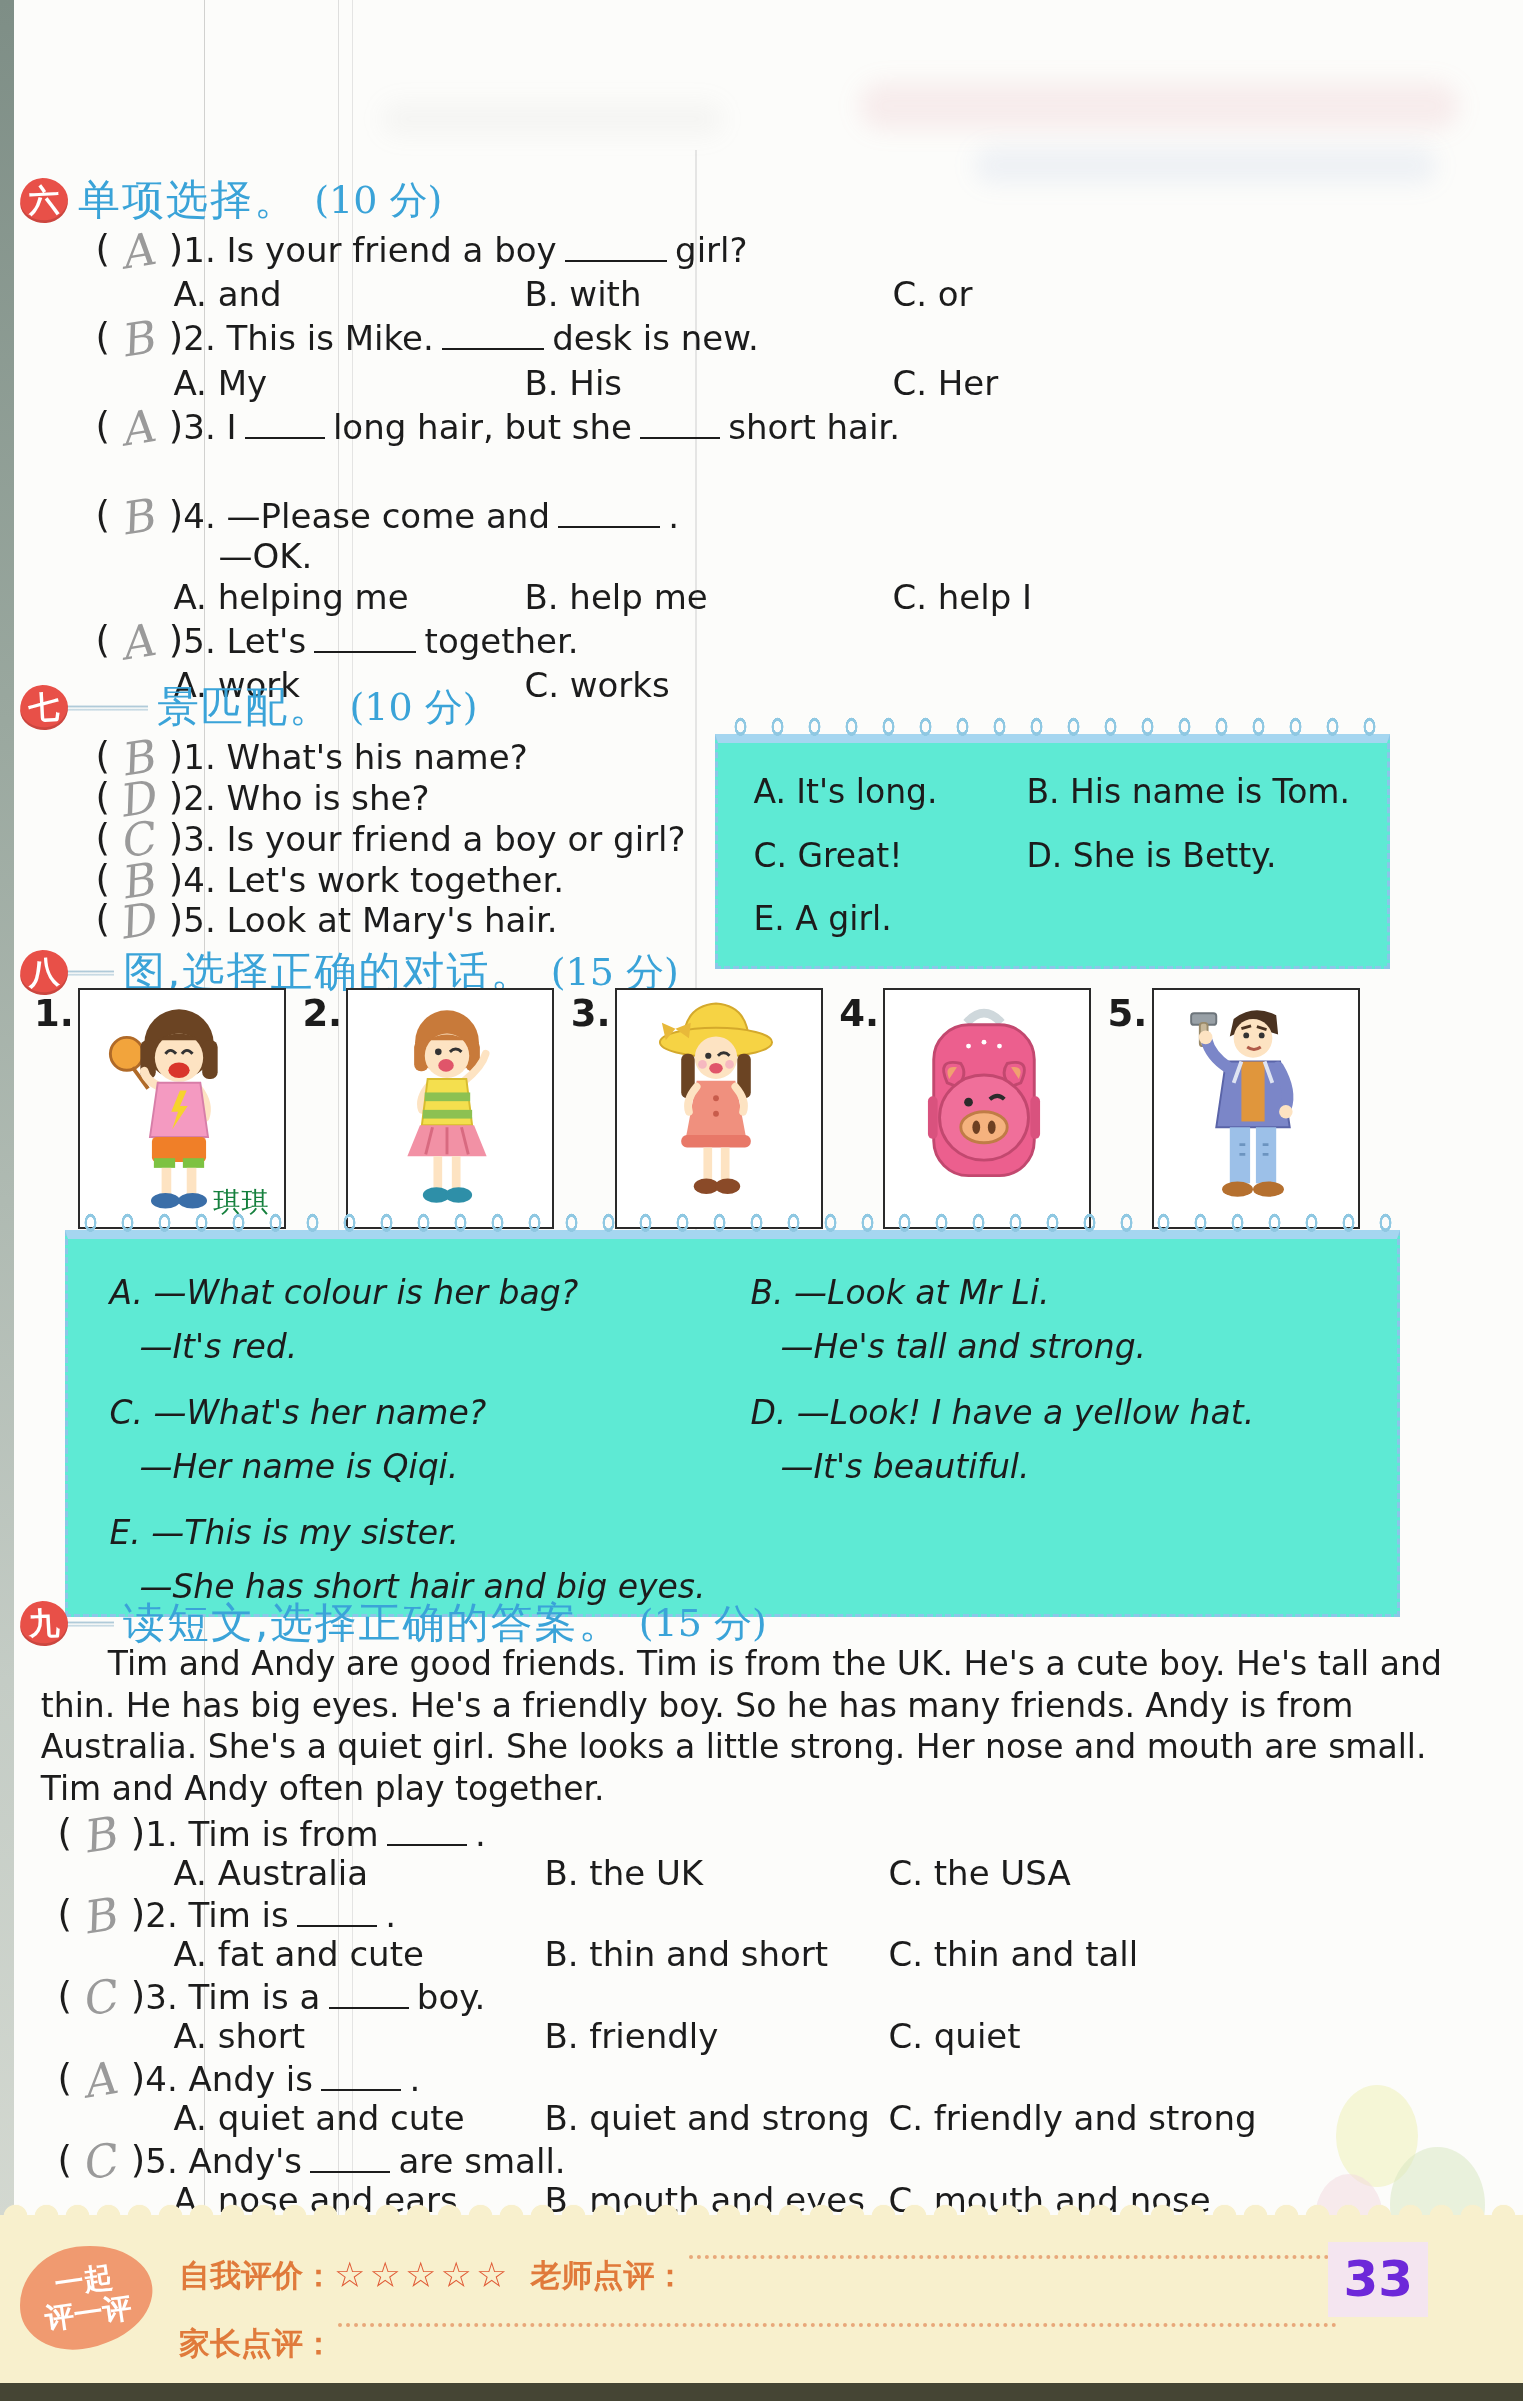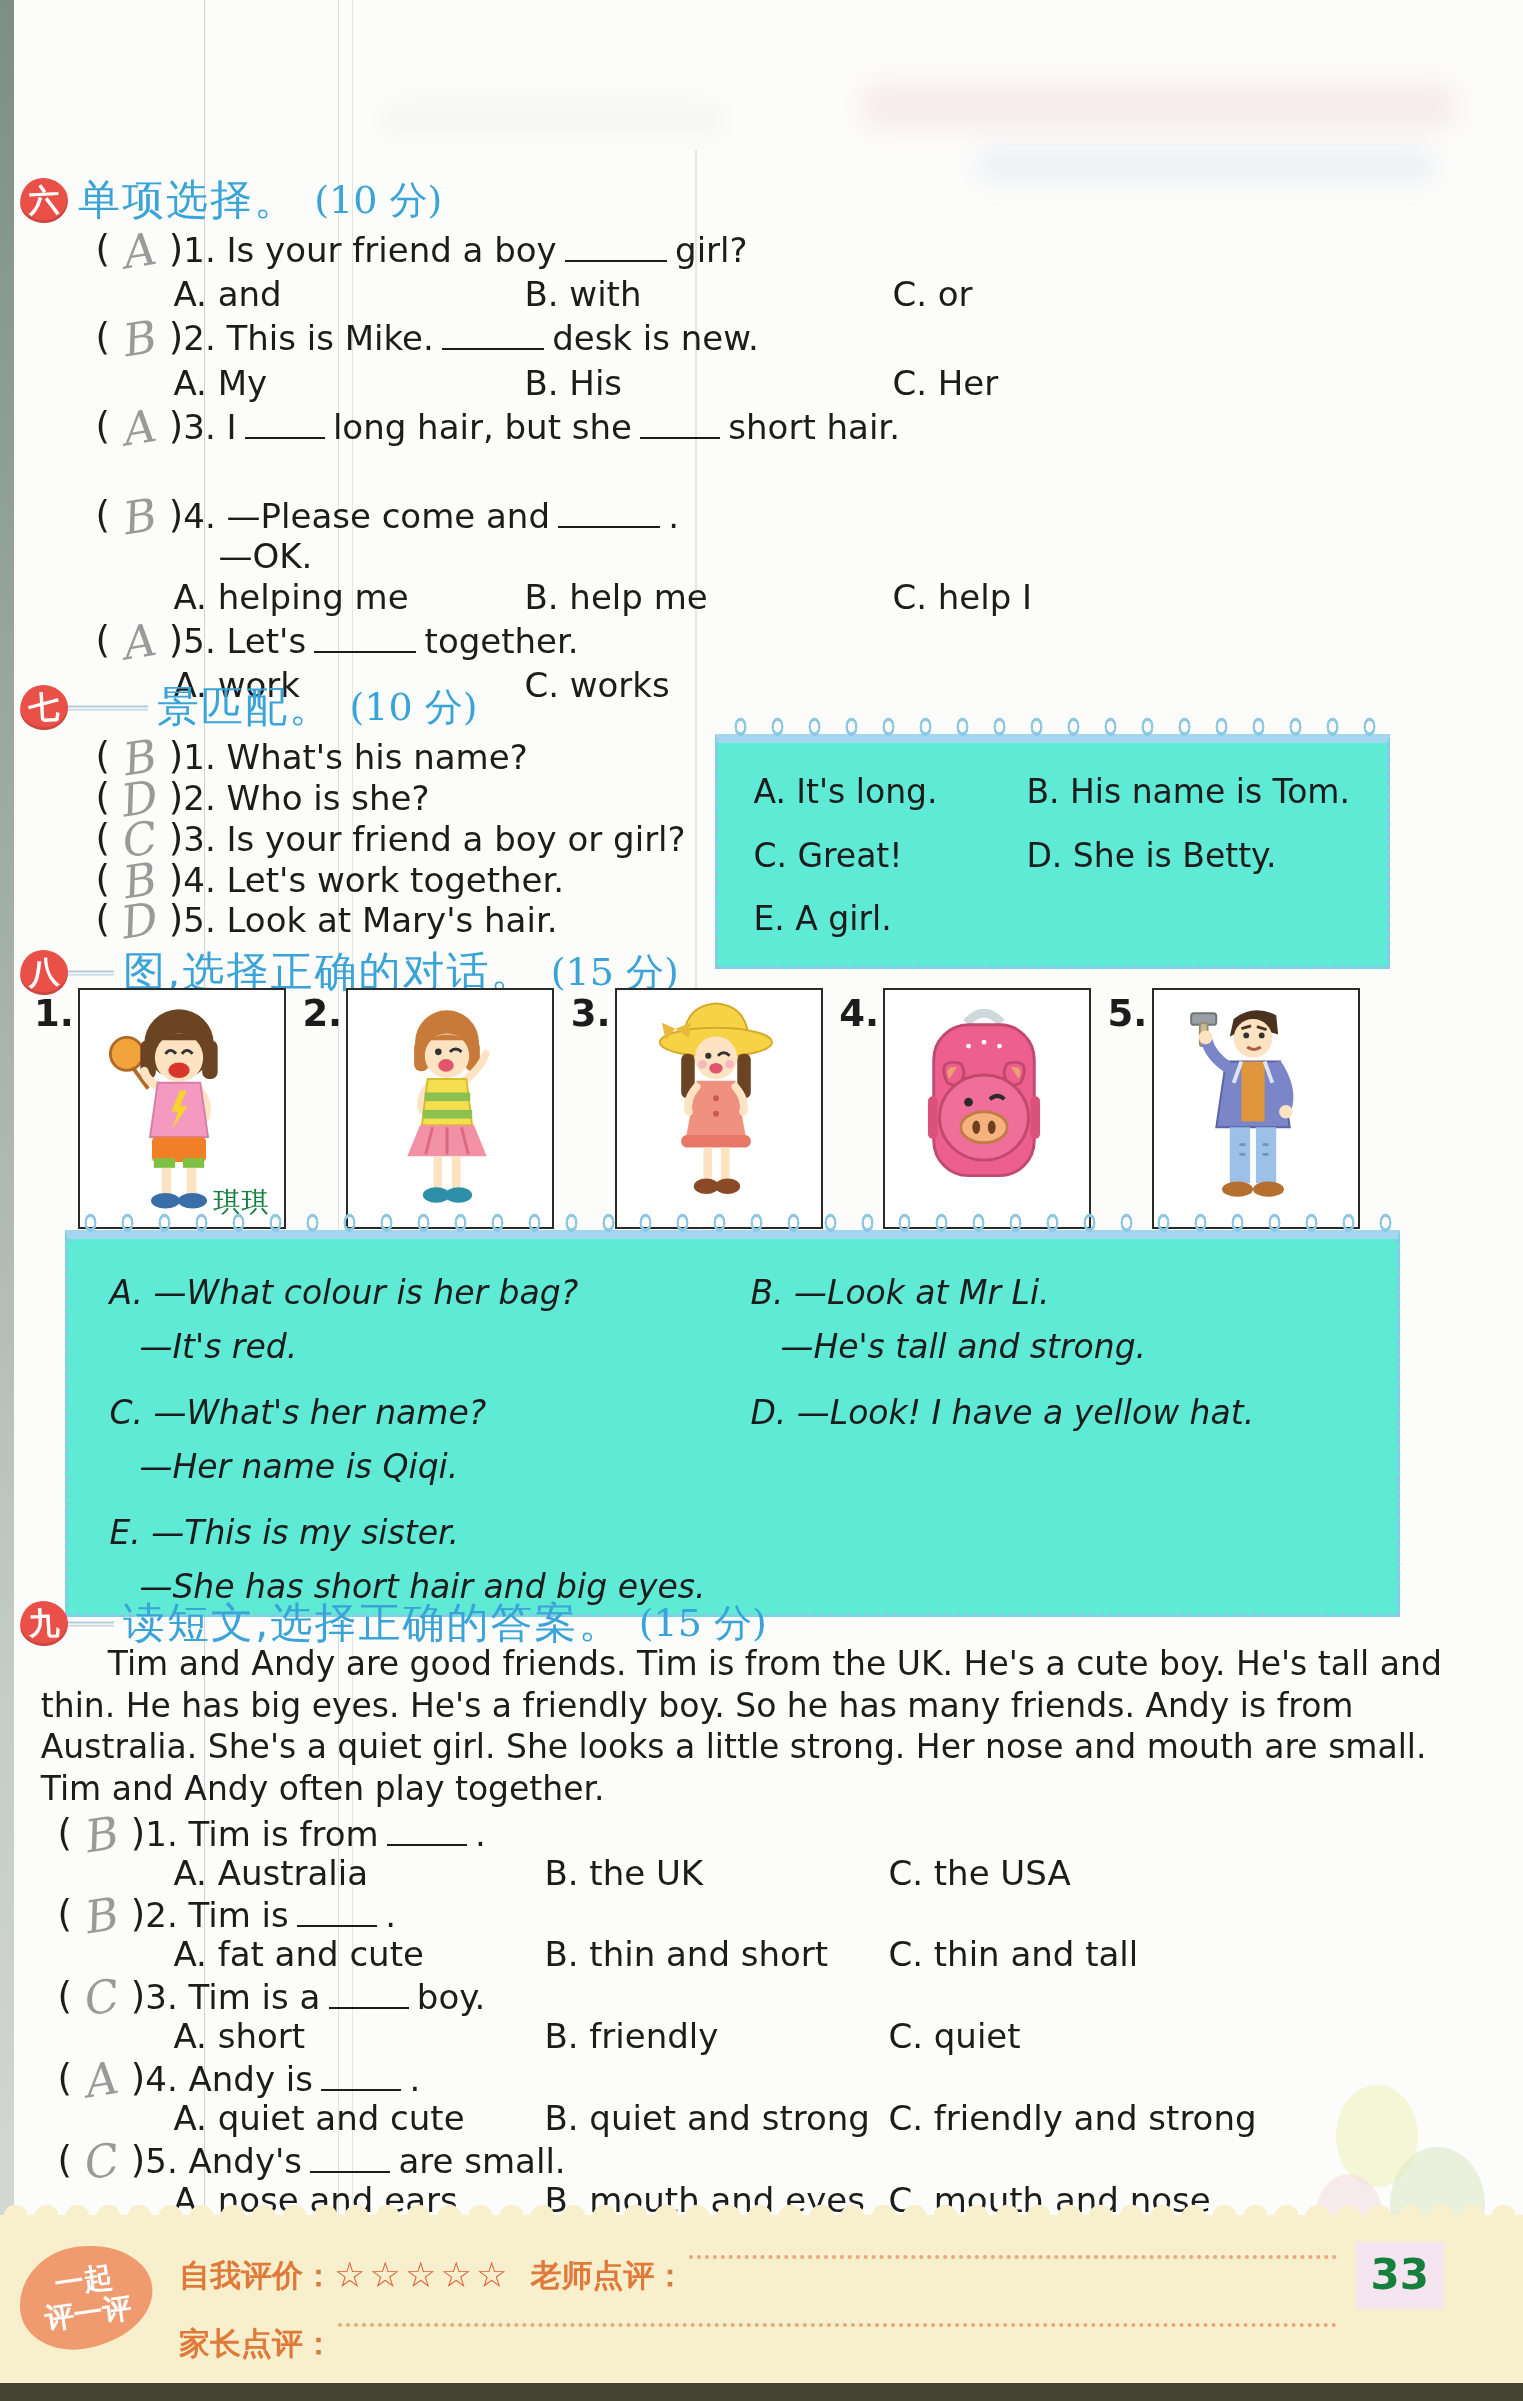--- a/index.html
+++ b/index.html
@@ -74,22 +74,22 @@
   #footer::before{content:"";position:absolute;left:0;top:-16.4px;width:100%;height:17.7px;
     background:radial-gradient(circle at 50% 100%,#f8f0cd 0 11.6px,rgba(0,0,0,0) 12.3px);
     background-size:31px 17.7px;background-repeat:repeat-x;}
   .fbadge{position:absolute;left:19px;top:31px;width:134px;height:102px;background:#f09a70;
     border-radius:48% 52% 58% 42%/56% 48% 52% 44%;transform:rotate(-8deg);
     color:#fff;font-weight:bold;font-size:29px;display:flex;flex-direction:column;
     align-items:center;justify-content:center;line-height:1.15;}
   .fline{position:absolute;left:179px;display:flex;align-items:flex-start;color:#e07a3b;font-size:31px;font-weight:bold;white-space:nowrap;}
   .fline .dots{border-bottom:4.1px dotted #e8a87a;margin:0 0 6.8px 4.1px;}
   .stars{color:#e05b36;font-size:35px;font-weight:normal;letter-spacing:4.1px;margin-right:19px;}
-  .pagenum{position:absolute;right:80px;top:27px;background:#f4e5f0;color:#15803d;
-    font-size:42px;font-weight:bold;padding:12.3px 15px;line-height:1;}
+  .pagenum{position:absolute;right:96px;top:27px;background:#f4e5f0;color:#6d28d9;
+    font-size:50px;font-weight:bold;padding:12.3px 15px;line-height:1;}
 </style>
 </head>
 <body>
 
 <div id="page">
 
   <div class="left-edge"></div>
   <div class="fold f1"></div>
   <div class="fold f2"></div>
   <div class="fold f3"></div>
@@ -356,20 +356,21 @@
         <div class="dlg">
           <div>B. —Look at Mr Li.</div>
           <div class="l2">—He's tall and strong.</div>
         </div>
         <div class="dlg">
           <div>C. —What's her name?</div>
           <div class="l2">—Her name is Qiqi.</div>
         </div>
         <div class="dlg">
           <div>D. —Look! I have a yellow hat.</div>
+          <div class="l2">—It's beautiful.</div>
         </div>
         <div class="dlg">
           <div>E. —This is my sister.</div>
           <div class="l2">—She has short hair and big eyes.</div>
         </div>
       </div>
     </div>
   </div>
 
   <div class="sec" style="top:1595px;height:620px;">

